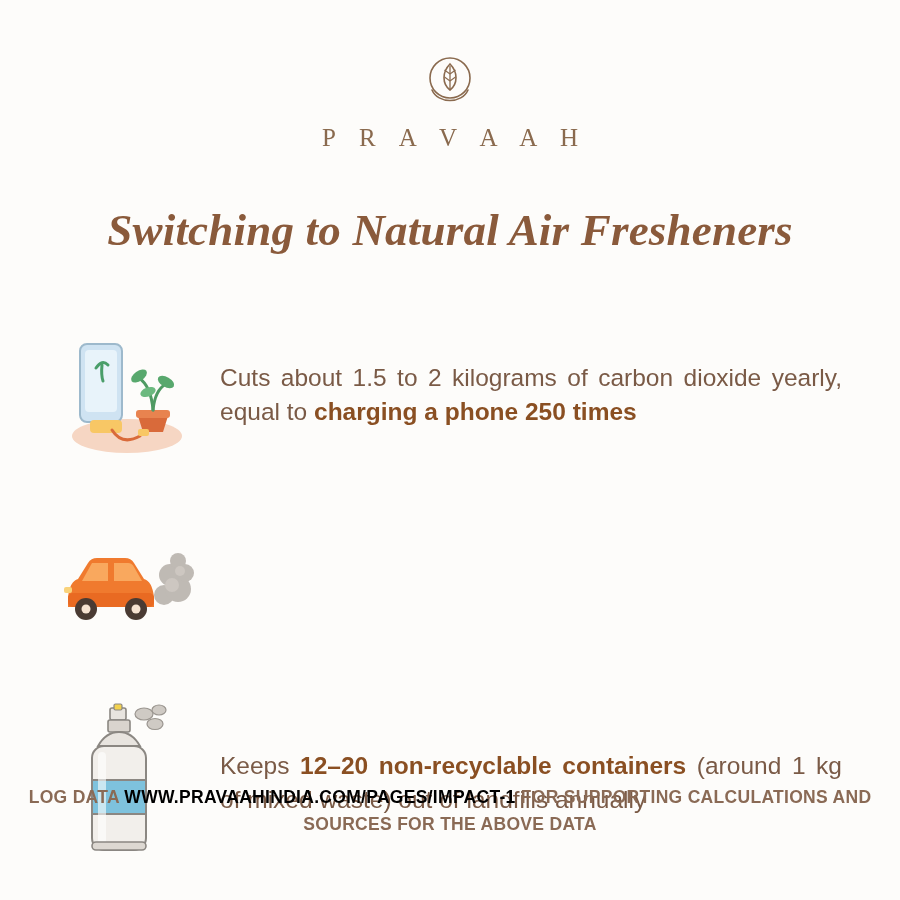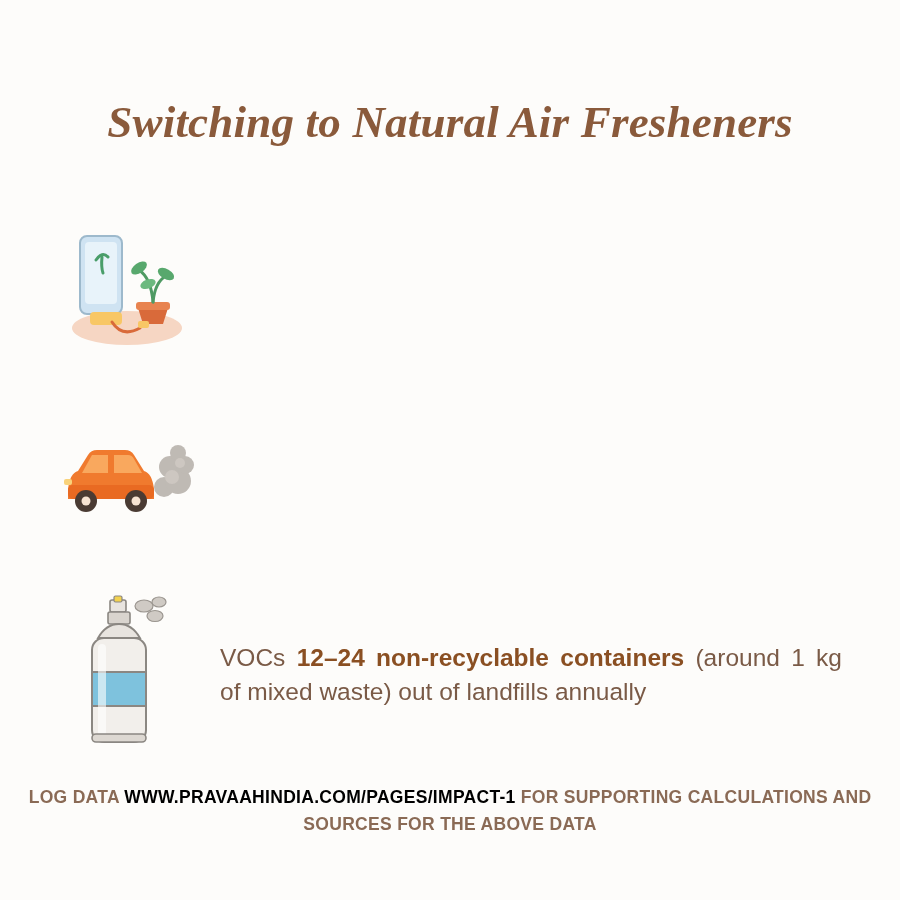--- a/index.html
+++ b/index.html
@@ -114,20 +114,35 @@
   .footer .url {
     color: #000000;
     font-weight: 700;
   }
 </style>
 </head>
 <body>
 
 <div class="page">
 
+  <div class="brand">
+    <span class="brand-mark">
+      <svg viewBox="0 0 64 64" width="64" height="64" aria-hidden="true">
+        <circle cx="32" cy="28" r="20" fill="none" stroke="#8a6a4e" stroke-width="1.6"></circle>
+        <path d="M32 14 C24 22 24 34 32 40 C40 34 40 22 32 14 Z" fill="none" stroke="#8a6a4e" stroke-width="1.6"></path>
+        <path d="M32 16 L32 40" stroke="#8a6a4e" stroke-width="1.3"></path>
+        <path d="M32 24 L26.5 20" stroke="#8a6a4e" stroke-width="1.1"></path>
+        <path d="M32 24 L37.5 20" stroke="#8a6a4e" stroke-width="1.1"></path>
+        <path d="M32 31 L26.5 27" stroke="#8a6a4e" stroke-width="1.1"></path>
+        <path d="M32 31 L37.5 27" stroke="#8a6a4e" stroke-width="1.1"></path>
+        <path d="M14 40 C20 54 44 54 50 40" fill="none" stroke="#8a6a4e" stroke-width="1.6" stroke-linecap="round"></path>
+      </svg>
+    </span>
+    <div class="brand-name">P R A V A A H</div>
+  </div>
 
   <h1 class="headline">Switching to Natural Air Fresheners</h1>
 
   <div class="facts">
 
     <div class="fact fact--1">
       <div class="fact-icon">
         <svg viewBox="0 0 150 150" width="150" height="150" aria-hidden="true">
 
           <ellipse cx="75" cy="112" rx="55" ry="17" fill="#f6d6c3"></ellipse>
@@ -144,20 +159,23 @@
           <path d="M101 86 q-2 -24 -14 -32" stroke="#4f9a63" stroke-width="3" fill="none" stroke-linecap="round"></path>
           <path d="M101 86 q2 -20 13 -26" stroke="#4f9a63" stroke-width="3" fill="none" stroke-linecap="round"></path>
           <ellipse cx="87" cy="52" rx="9" ry="5" fill="#58a86d" transform="rotate(-35 87 52)"></ellipse>
           <ellipse cx="114" cy="58" rx="9" ry="5" fill="#58a86d" transform="rotate(30 114 58)"></ellipse>
           <ellipse cx="96" cy="68" rx="8" ry="4.5" fill="#6cb97f" transform="rotate(-20 96 68)"></ellipse>
 
           <path d="M60 106 q10 16 28 6" stroke="#d96a3a" stroke-width="3" fill="none" stroke-linecap="round"></path>
           <rect x="86" y="105" width="11" height="7" rx="2" fill="#f8c765"></rect>
         </svg>
       </div>
+      <p class="fact-text">
+        <span>Cuts about 1.5 to 2 kilograms of carbon dioxide yearly, equal to </span><b>charging a phone 250 times</b><span></span>
+      </p>
     </div>
 
     <div class="fact fact--2">
       <div class="fact-icon">
         <svg viewBox="0 0 150 130" width="150" height="130" aria-hidden="true">
 
           <path d="M16 74 q2 -16 10 -18 l10 -16 q3 -5 9 -5 h28 q6 0 9 5 l10 16 q8 2 10 18 v10 h-86 z" fill="#f07a2e"></path>
           <path d="M40 40 h16 v18 h-26 z" fill="#f9a85e"></path>
           <path d="M62 40 h14 q4 0 6 4 l8 14 h-28 z" fill="#f9a85e"></path>
           <rect x="16" y="70" width="86" height="14" rx="5" fill="#e96a22"></rect>
@@ -199,21 +217,21 @@
           <path d="M46 44 q8 -14 21 -14 q13 0 21 14 z" fill="#e8e4df" stroke="#8b8782" stroke-width="1.8"></path>
 
           <rect x="40" y="44" width="54" height="104" rx="12" fill="#f2efeb" stroke="#8b8782" stroke-width="2"></rect>
           <rect x="40" y="78" width="54" height="34" fill="#7ec2dd"></rect>
           <rect x="40" y="78" width="54" height="34" fill="none" stroke="#8b8782" stroke-width="2"></rect>
           <rect x="46" y="50" width="8" height="92" rx="4" fill="#ffffff" opacity="0.6"></rect>
           <rect x="40" y="140" width="54" height="8" rx="4" fill="#ddd8d2" stroke="#8b8782" stroke-width="1.6"></rect>
         </svg>
       </div>
       <p class="fact-text">
-        <span>VOCs </span><b>12–24 non-recyclable containers</b><span> (around 1 kg of mixed waste) out of landfills annually</span>
+        <span>Keeps </span><b>12–20 non-recyclable containers</b><span> (around 1 kg of mixed waste) out of landfills annually</span>
       </p>
     </div>
 
   </div>
 
   <div class="footer">
     <span>LOG DATA </span><span class="url">WWW.PRAVAAHINDIA.COM/PAGES/IMPACT-1</span><span> FOR SUPPORTING CALCULATIONS AND SOURCES FOR THE ABOVE DATA</span>
   </div>
 
 </div>

